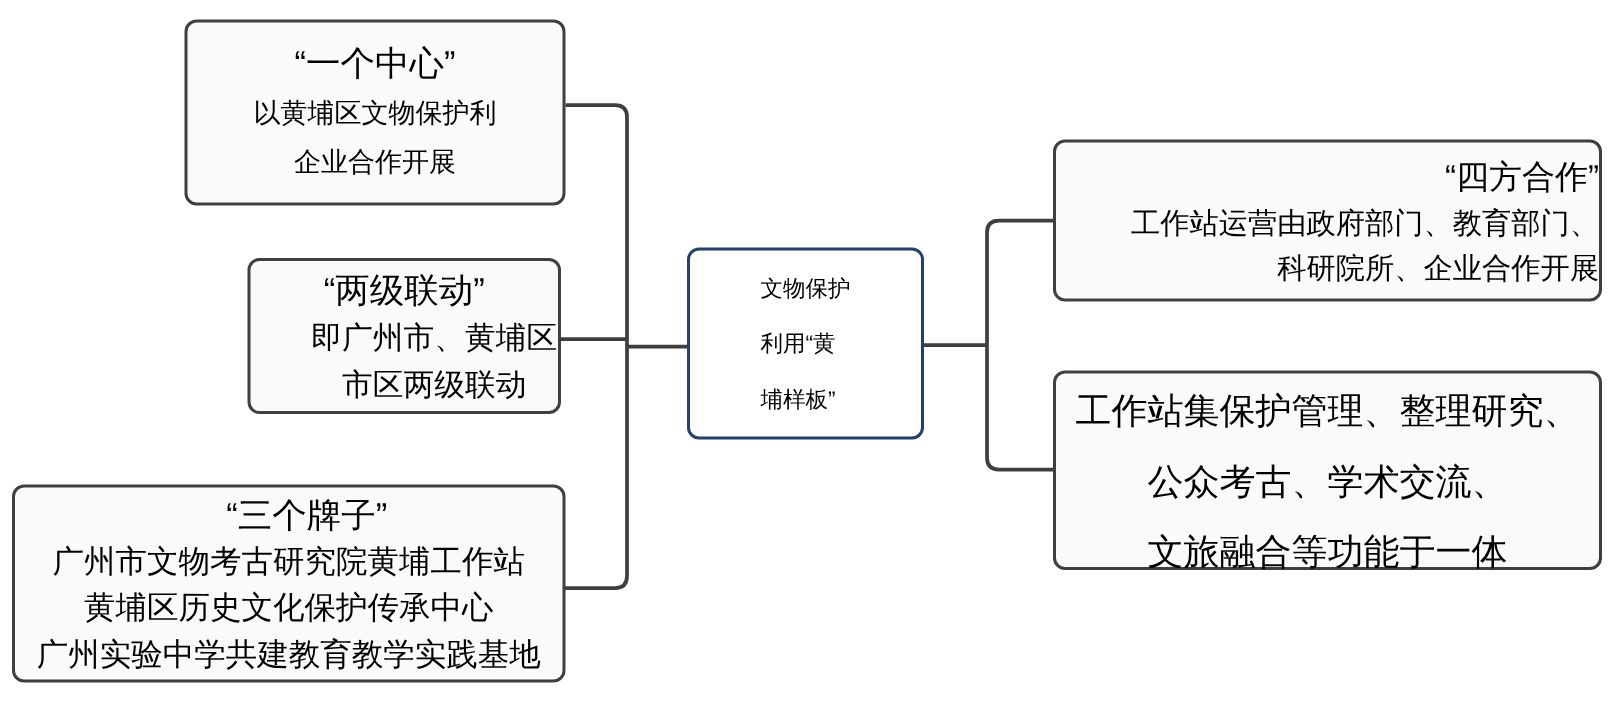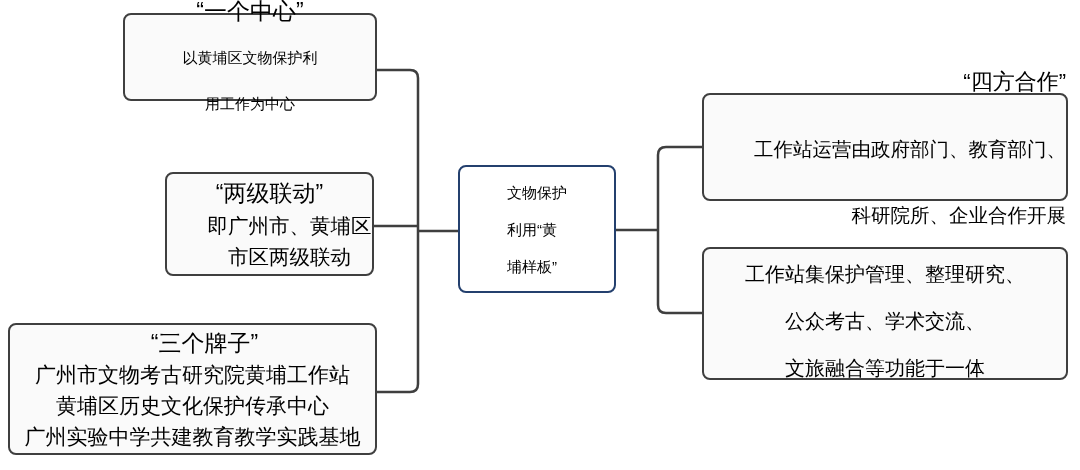--- a/index.html
+++ b/index.html
@@ -39,35 +39,35 @@
     display:flex;
     flex-direction:column;
     justify-content:center;
     text-align:center;
     background:var(--node-fill);
     border:2px solid var(--node-border);
     border-radius:8px;
     color:var(--text);
   }
   .node .title{font-weight:normal;}
-  .node-1{left:123px;top:13px;width:254px;height:88px;gap:13px;}
+  .node-1{left:123px;top:13px;width:254px;height:124px;}
   .node-1 .title{font-size:23px;line-height:34px;}
-  .node-1 .line{font-size:15px;line-height:33px;}
+  .node-1 .line{font-size:18px;line-height:33px;}
   .node-2{left:165px;top:172px;width:209px;height:104px;}
   .node-2 .title{font-size:23px;line-height:33px;}
   .node-2 .line{font-size:20.5px;line-height:31px;padding-left:40px;}
   .node-3{left:8px;top:323px;width:369px;height:132px;}
   .node-3 .title{font-size:23px;line-height:32px;padding-left:24px;}
   .node-3 .line{font-size:21px;line-height:31px;}
   .node-4{left:702px;top:93px;width:366px;height:108px;text-align:right;}
   .node-4 .title{font-size:22px;line-height:33px;}
-  .node-4 .line{font-size:19.5px;line-height:30px;margin-top:36px;}
+  .node-4 .line{font-size:19.5px;line-height:30px;}
   .node-5{left:702px;top:247px;width:366px;height:133px;}
   .node-5 .title{font-size:22px;line-height:32px;}
-  .node-5 .line{font-size:20px;line-height:31px;margin-top:16px;}
+  .node-5 .line{font-size:24px;line-height:31px;margin-top:16px;}
   .node-center{
     left:458px;top:165px;width:158px;height:128px;
     background:#FFFFFF;
     border:2.5px solid var(--center-border);
     align-items:center;
   }
   .node-center .center-text{text-align:left;}
   .node-center .line{font-size:15px;line-height:37px;}
 </style>
 </head>
@@ -79,21 +79,21 @@
     <path d="M 377 70 H 410 Q 418 70 418 78 V 384 Q 418 392 410 392 H 376"></path>
     <path d="M 374 226 H 418"></path>
     <path d="M 418 231 H 458"></path>
     <path d="M 616 230 H 658"></path>
     <path d="M 702 147 H 666 Q 658 147 658 155 V 305 Q 658 313 666 313 H 702"></path>
   </svg>
 
   <div class="node node-1">
     <div class="title">“一个中心”</div>
     <div class="line">以黄埔区文物保护利</div>
-    <div class="line">用工作为中心</div>
+    <div class="line">企业合作开展</div>
   </div>
 
   <div class="node node-2">
     <div class="title">“两级联动”</div>
     <div class="line">即广州市、黄埔区</div>
     <div class="line">市区两级联动</div>
   </div>
 
   <div class="node node-3">
     <div class="title">“三个牌子”</div>

